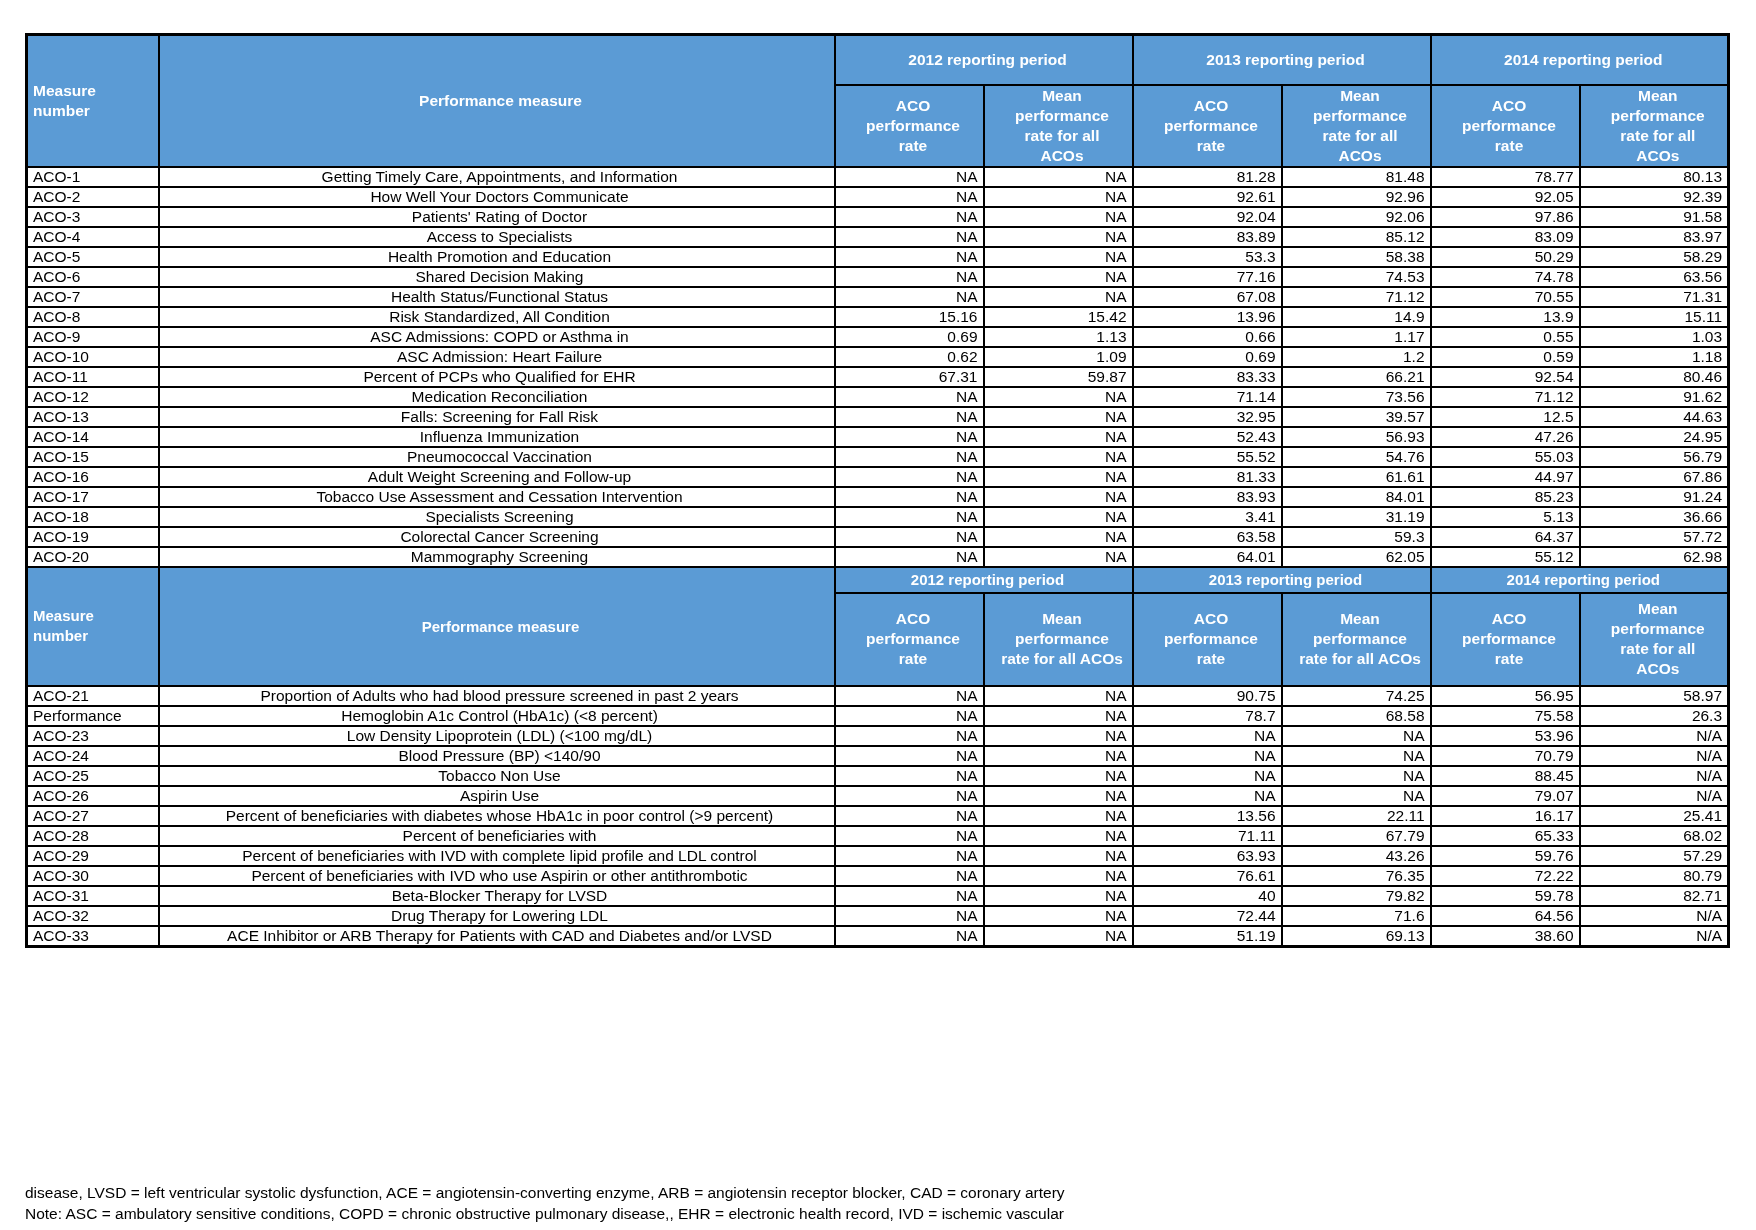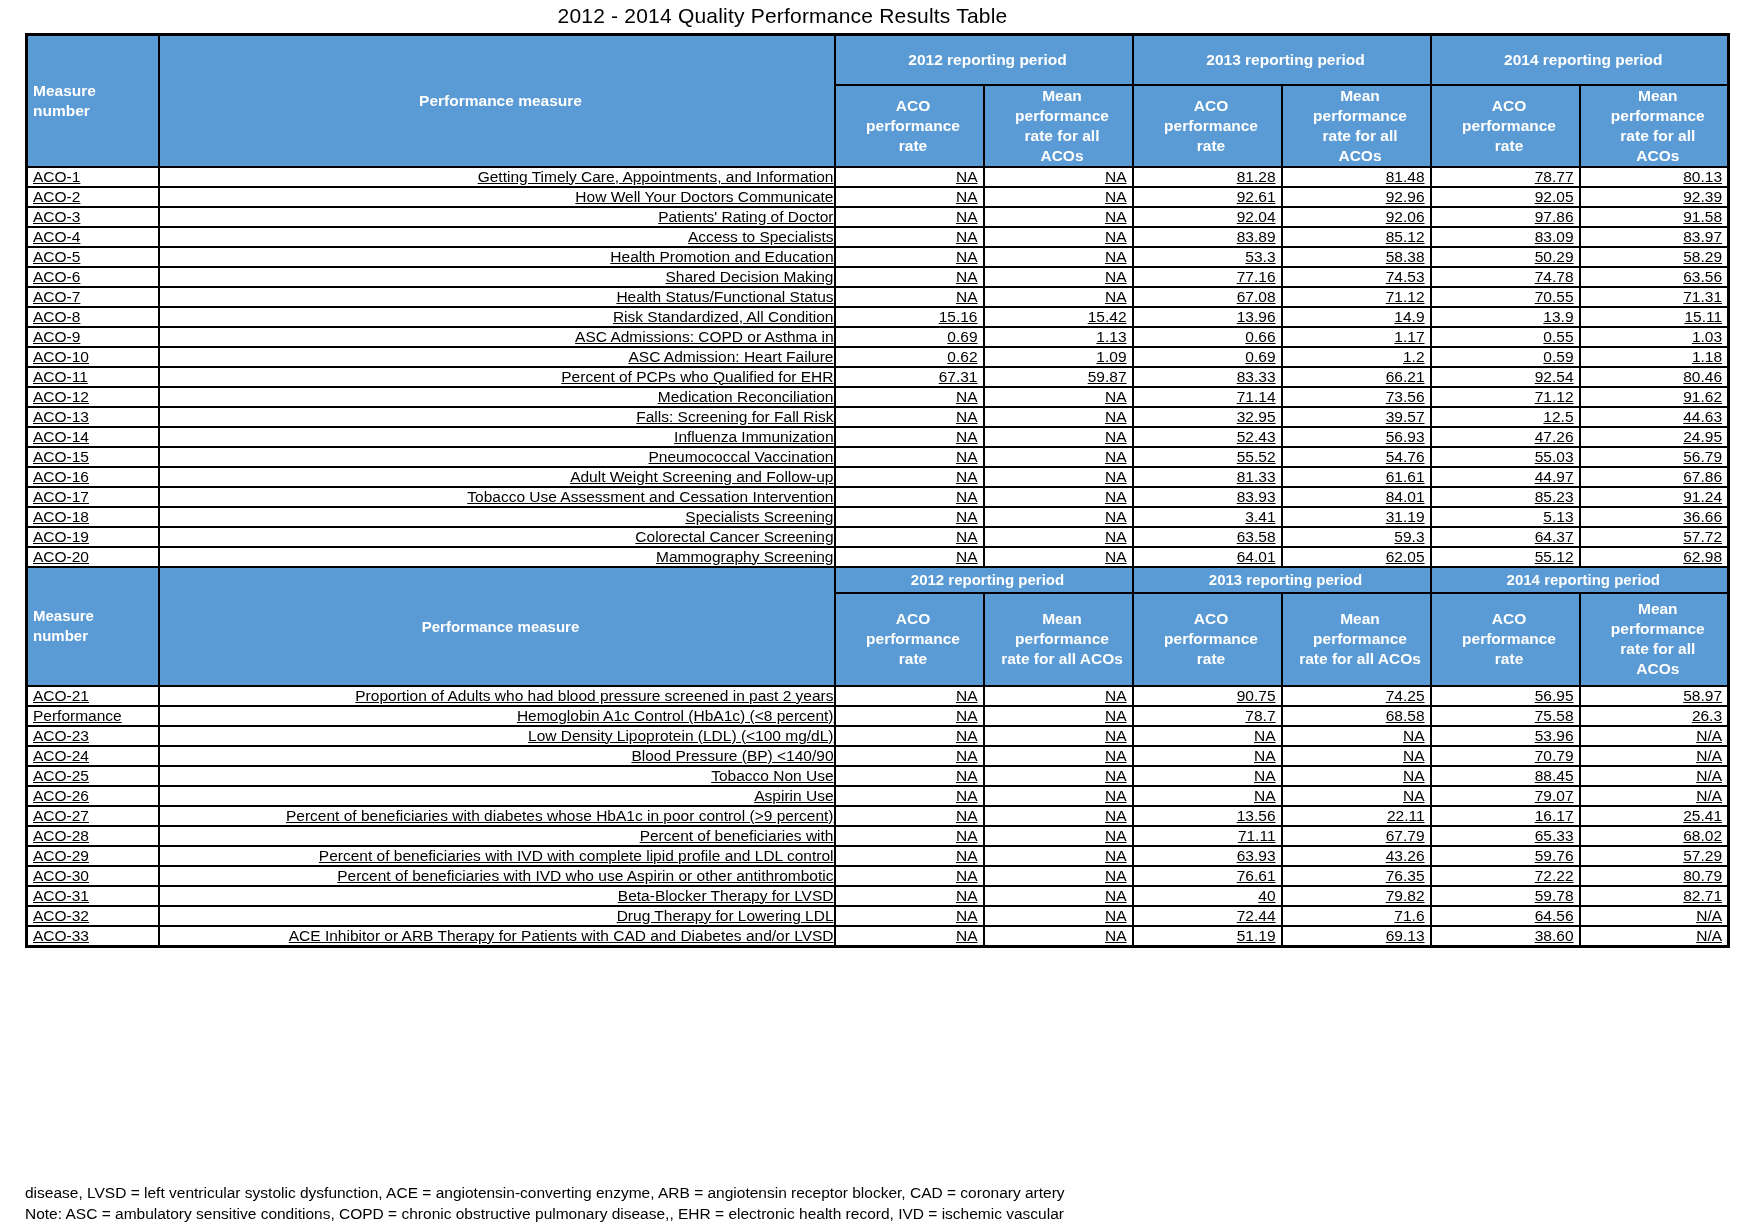--- a/index.html
+++ b/index.html
@@ -10,33 +10,32 @@
   table.results { position:absolute; top:33px; left:25px; width:1703px; border-collapse:collapse; table-layout:fixed; border:3px solid var(--border); }
   th, td { border:2px solid var(--border); padding:0; overflow:hidden; }
   .hc { background:var(--header-bg); color:var(--header-fg); font-weight:bold; font-size:15.5px; text-align:center; vertical-align:middle;padding-left:8px; }
   .prewrap { white-space:pre-line; line-height:20px; }
   .mn { text-align:left; padding-left:5px; }
   tr.g1 { height:50px; }
   tr.s1 { height:72px; }
   tr.g2 { height:26px; }
   tr.s2 { height:93px; }
   tr.g2 .hc { font-size:15px; }
-  tbody.rows tr { height:16px;text-decoration:underline; }
+  tbody.rows tr { height:16px; }
   td { font-size:15.5px; vertical-align:middle; }
   td.mcell { text-align:left; padding-left:5px; }
-  td.lcell { text-align:right; padding-left:6px;margin-left:11px; }
+  td.lcell { text-align:center; padding-left:6px;margin-left:11px; }
   td.vcell { text-align:right; padding-right:5px; }
   td.raised { vertical-align:top; line-height:17px; }
   .note { position:absolute; left:25px; top:1182px; font-size:15.5px; line-height:21px; width:1280px; }
 </style>
 </head>
 <body>
 
 <div class="page">
-  <div class="title">2012 - 2014 Quality Performance Results Table</div>
 
   <table class="results">
     <colgroup>
       <col style="width:132px">
         <col style="width:676px">
       <col style="width:149px">
         <col style="width:149px">
       <col style="width:149px">
         <col style="width:149px">
       <col style="width:149px">

